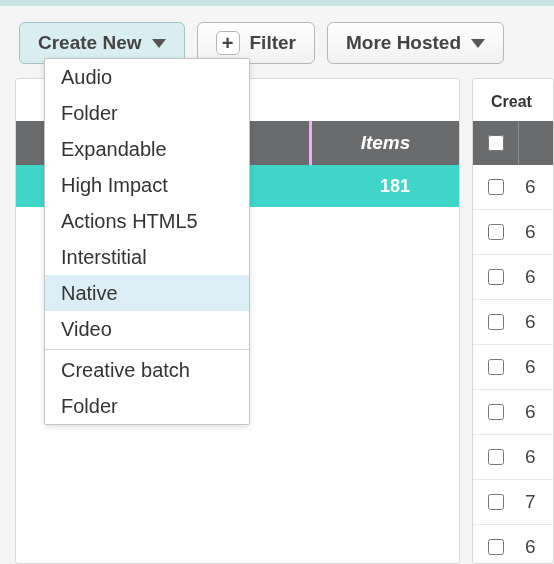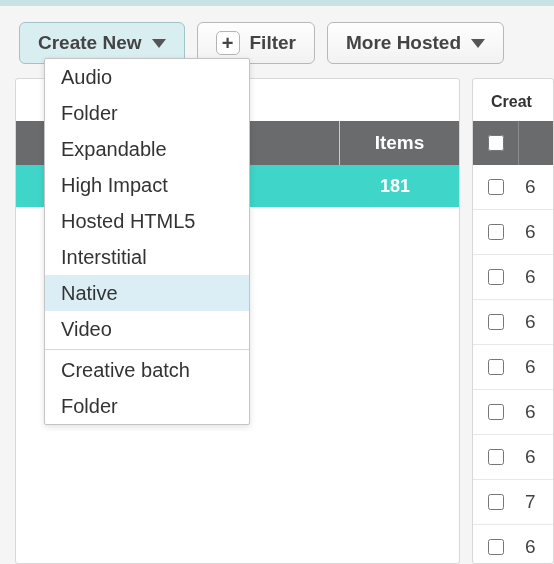--- a/index.html
+++ b/index.html
@@ -93,25 +93,26 @@
     height: 44px;
     background: #6a6b6d;
     color: #fff;
     font-weight: 700;
     font-size: 19px;
   }
   .left-header-row .col-name {
     flex: 1;
   }
   .left-header-row .col-items {
-    width: 120px;
-    display: flex;
-    align-items: center;
-    justify-content: center;
-    border-left: 1px solid #f0abfc;
+    width: 150px;
+    display: flex;
+    align-items: center;
+    justify-content: center;
+    border-left: 3px solid #f0abfc;
+    font-style: italic;
   }
   .left-data-row {
     display: flex;
     height: 42px;
     background: #3fd5c9;
     color: #fff;
     font-weight: 700;
     font-size: 18px;
   }
   .left-data-row .col-name { flex: 1; }
@@ -288,21 +289,21 @@
       </div>
   </div>
 </div>
 
 <div class="dropdown">
   <div id="dd-primary">
       <div class="menu-item">Audio</div>
       <div class="menu-item">Folder</div>
       <div class="menu-item">Expandable</div>
       <div class="menu-item">High Impact</div>
-      <div class="menu-item">Hosted HTML5</div>
+      <div class="menu-item">Actions HTML5</div>
       <div class="menu-item">Interstitial</div>
       <div class="menu-item highlight">Native</div>
       <div class="menu-item">Video</div>
     </div>
   <div class="sep"></div>
   <div id="dd-secondary">
       <div class="menu-item">Creative batch</div>
       <div class="menu-item">Folder</div>
     </div>
 </div>

